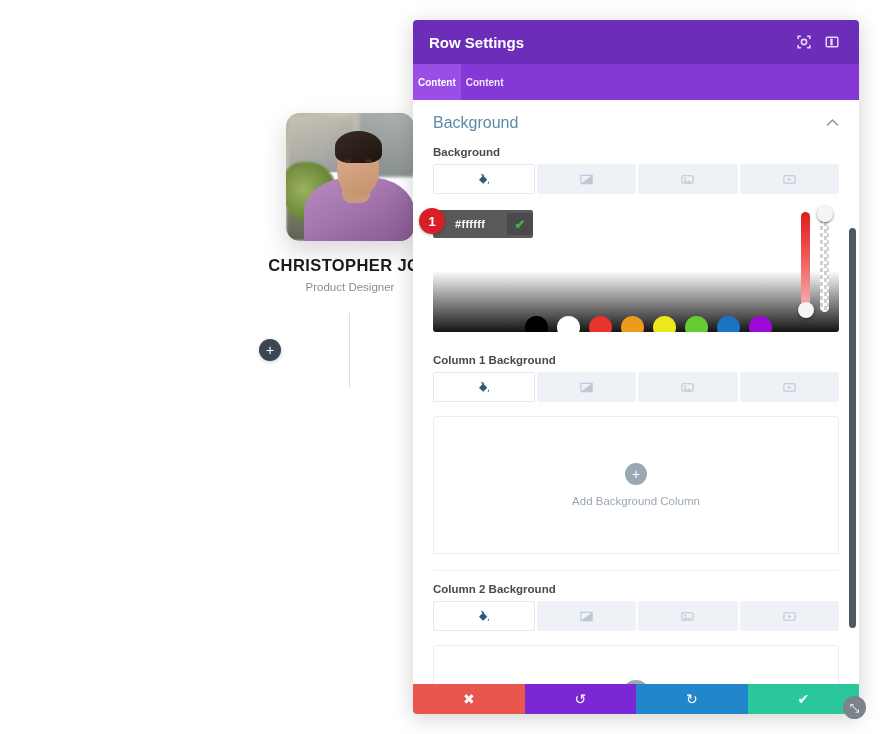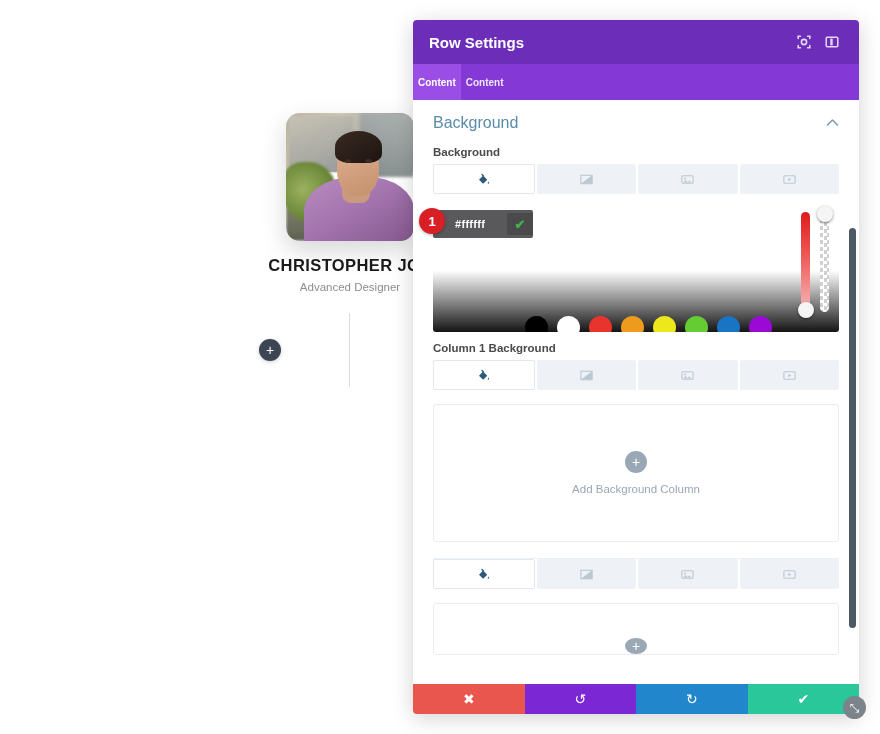--- a/index.html
+++ b/index.html
@@ -230,21 +230,21 @@
         <div class="shirt"></div>
           <div class="neck"></div>
         <div class="head"></div>
           <div class="hair"></div>
         <div class="eyeL"></div>
           <div class="eyeR"></div>
       </div>
     </div>
 
     <div class="profile-name">CHRISTOPHER JOE</div>
-    <div class="profile-role">Advanced Designer</div>
+    <div class="profile-role">Product Designer</div>
 
     <div class="add-btn">+</div>
     <div class="v-divider"></div>
   </div>
 
   <div class="modal">
 
     <div class="modal-header">
       <div class="modal-title">Row Settings</div>
       <div class="hdr-icon">
@@ -329,21 +329,21 @@
           </div>
         </div>
 
         <div class="hex-field">
           <div class="hex-value">#ffffff</div>
           <div class="hex-ok">✔</div>
         </div>
         <div class="hex-badge">1</div>
       </div>
 
-      <div class="field-label" style="padding-top:10px">Column 1 Background</div>
+      <div class="field-label" style="padding-top:22px">Column 1 Background</div>
       <div class="bg-tabs">
         <div class="bg-tab active">
           <svg width="15" height="15" viewBox="0 0 16 16">
             <path d="M3.2 8.2L7.6 3.8l4.4 4.4-4.4 4.4z" fill="#2d5a7a"></path>
             <path d="M6.4 2.6l1.4 1.4" stroke="#2d5a7a" stroke-width="1.4" stroke-linecap="round"></path>
             <path d="M13.2 10.2c.9 1.2.9 2.4 0 2.4s-.9-1.2 0-2.4z" fill="#2d5a7a"></path>
           </svg>
         </div>
         <div class="bg-tab">
           <svg width="15" height="15" viewBox="0 0 16 16">
@@ -366,20 +366,21 @@
         </div>
       </div>
 
       <div class="addbox">
         <div class="plus-circle">+</div>
         <div class="addbox-label">Add Background Column</div>
       </div>
 
       <div class="divider-line"></div>
 
+      <div class="field-label" style="padding-top:12px">Column 2 Background</div>
       <div class="bg-tabs">
         <div class="bg-tab active">
           <svg width="15" height="15" viewBox="0 0 16 16">
             <path d="M3.2 8.2L7.6 3.8l4.4 4.4-4.4 4.4z" fill="#2d5a7a"></path>
             <path d="M6.4 2.6l1.4 1.4" stroke="#2d5a7a" stroke-width="1.4" stroke-linecap="round"></path>
             <path d="M13.2 10.2c.9 1.2.9 2.4 0 2.4s-.9-1.2 0-2.4z" fill="#2d5a7a"></path>
           </svg>
         </div>
         <div class="bg-tab">
           <svg width="15" height="15" viewBox="0 0 16 16">

